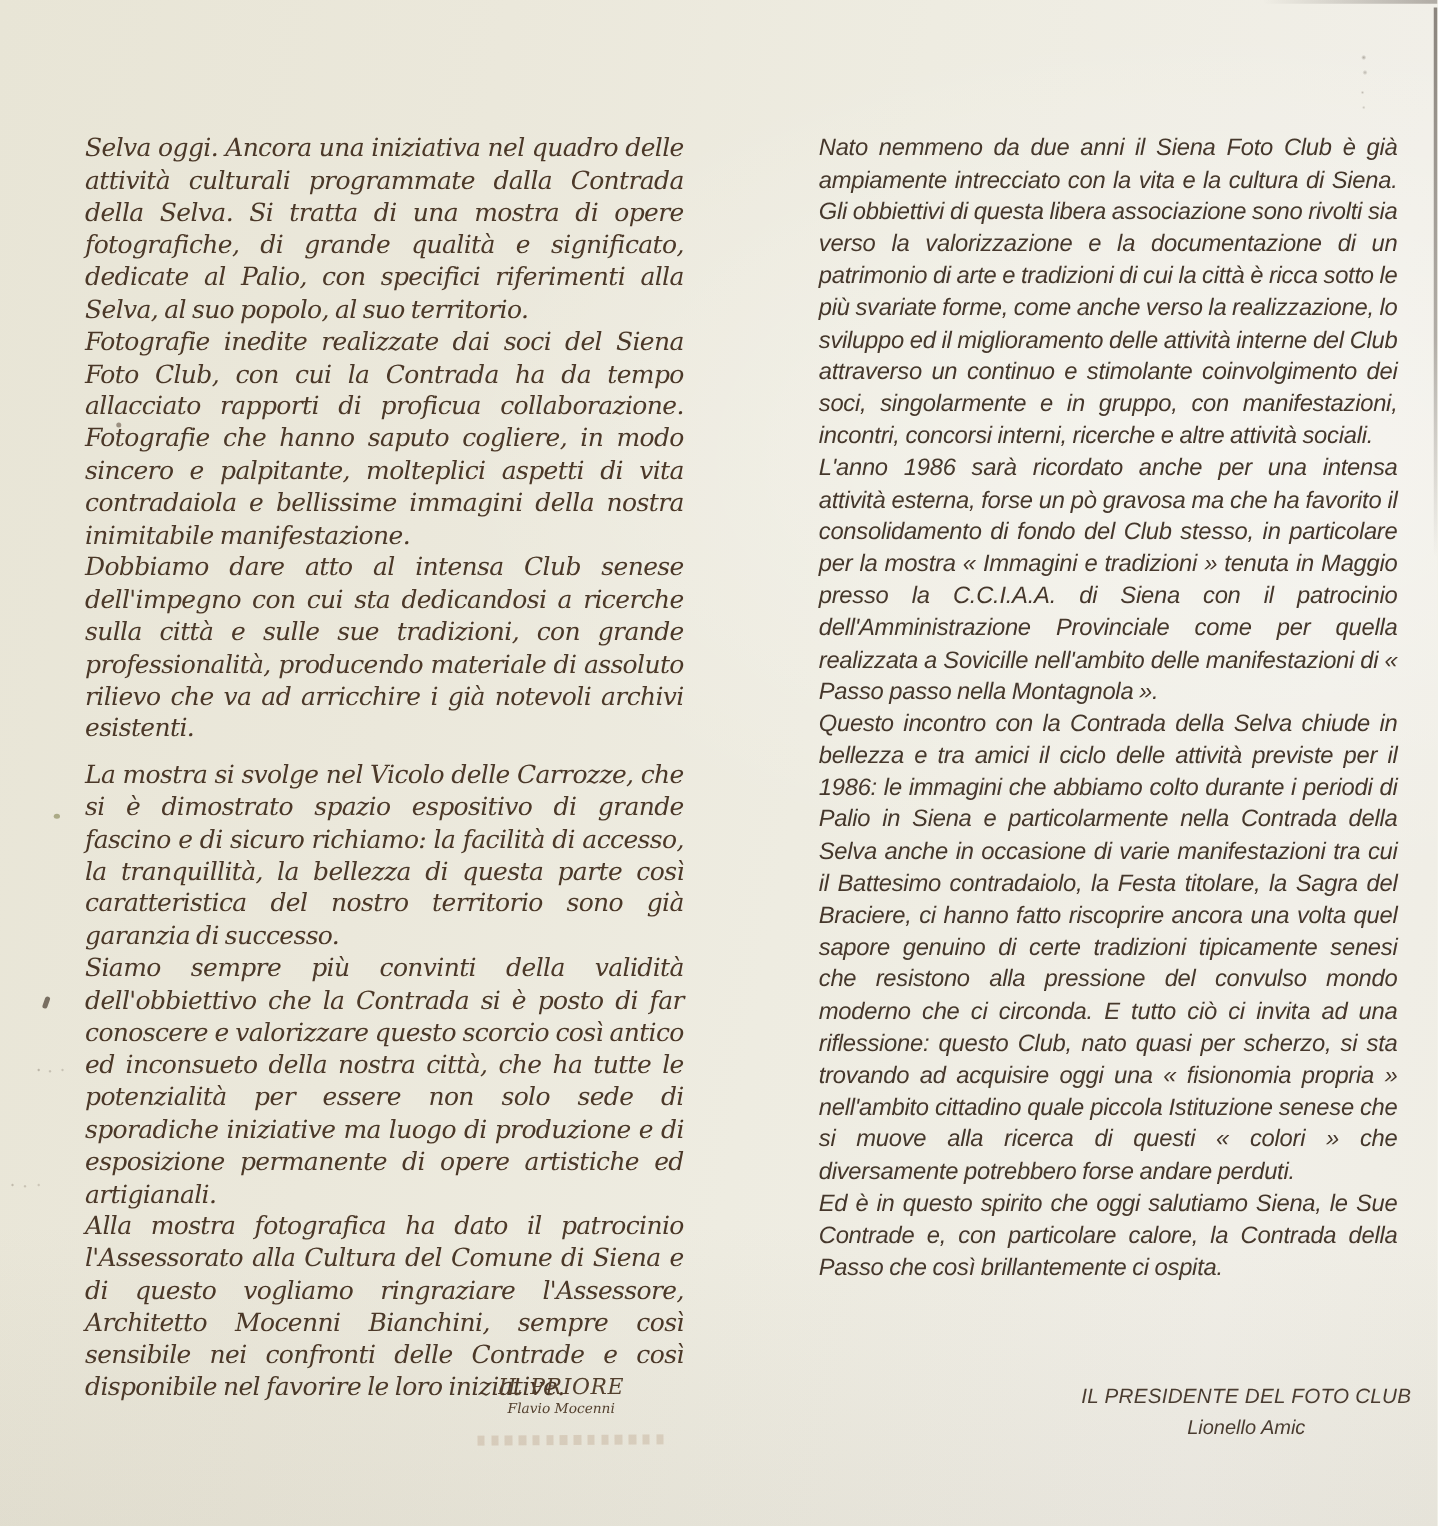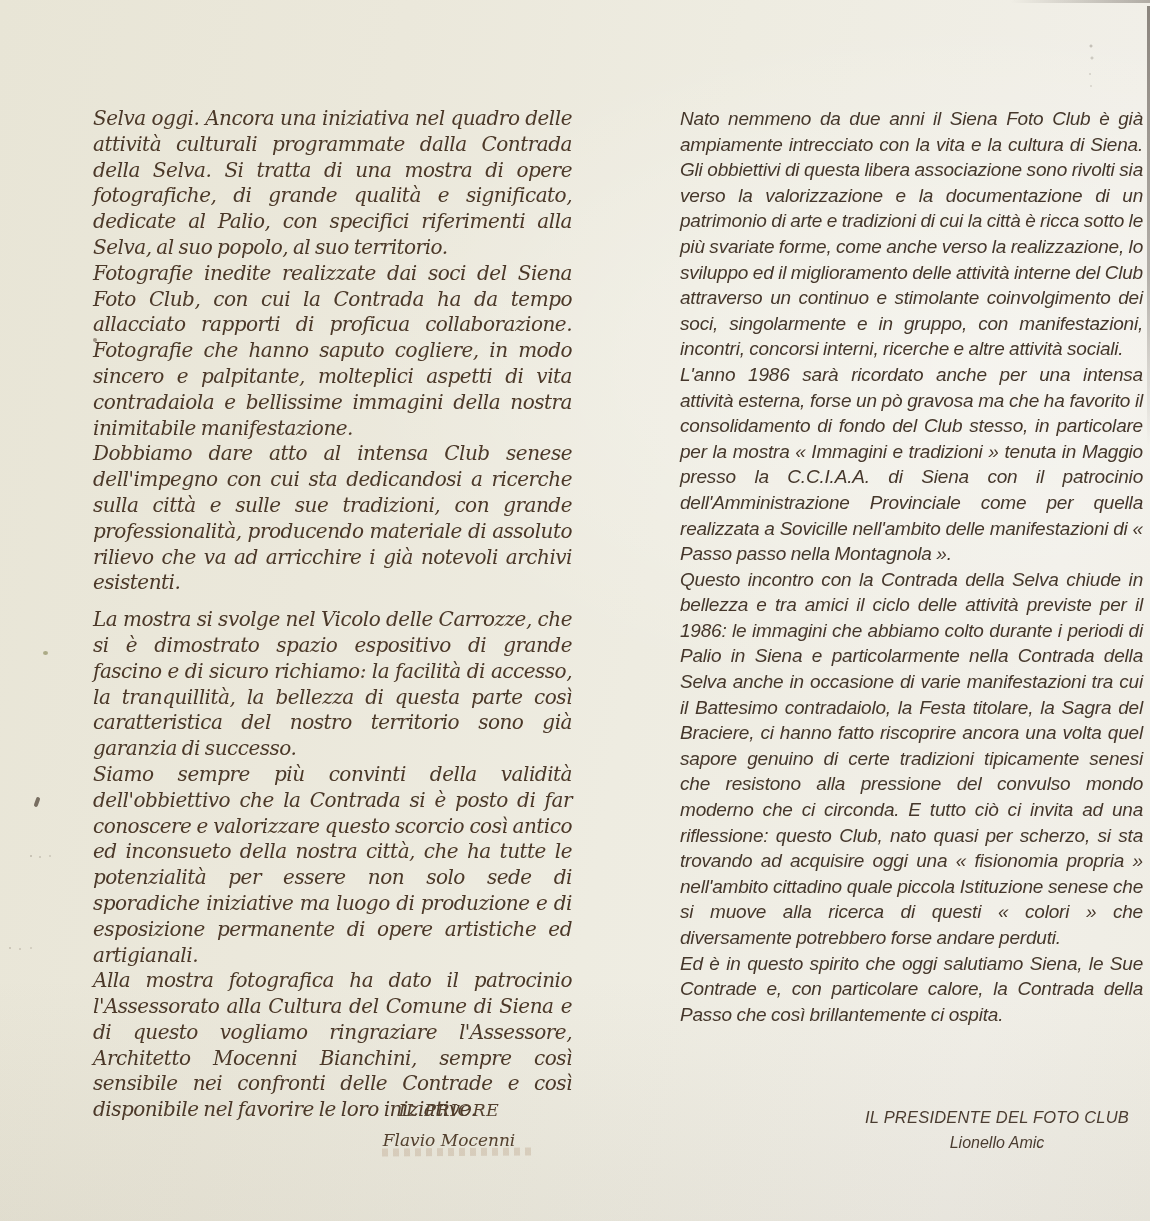--- a/index.html
+++ b/index.html
@@ -14,21 +14,20 @@
     background:
       radial-gradient(ellipse 900px 500px at 85% 30%, rgba(255,255,255,0.35), rgba(255,255,255,0) 70%),
       linear-gradient(180deg, rgba(0,0,0,0) 80%, rgba(120,110,90,0.08) 100%),
       linear-gradient(100deg, #e8e5d6 0%, #ebe8db 30%, #eeecE1 55%, #f1efe8 85%, #efede4 100%);
     background-color: #ece9dd;
   }
   
   .col {
     position: absolute;
     text-align: justify;
-    margin-left: 25px;
   }
   .col p { margin: 0; padding: 0; }
   .col-left {
     left: 68px; top: 106px; width: 479px;
     font-family: "DejaVu Serif", serif;
     font-style: italic;
     font-size: 20px; line-height: 25.8px;
     letter-spacing: -0.5px; word-spacing: -1px;
     color: #4b3828;
   }
@@ -43,21 +42,21 @@
   }
   
   .sig { position: absolute; text-align: center; }
   .sig-left {
     left: 307px; top: 1100px; width: 284px;
     font-family: "DejaVu Serif", serif;
     font-style: italic; font-weight: 400;
     color: #53402e;
   }
   .sig-left .sig-title { font-size: 17.5px; letter-spacing: 0.5px; }
-  .sig-left .sig-name  { font-size: 17px; margin-top: 10px; }
+  .sig-left .sig-name  { font-size: 11px; }
   .sig-right {
     left: 857px; top: 1108px; width: 280px;
     font-family: "Liberation Sans", sans-serif;
     font-style: italic;
     color: #4a3c30;
   }
   .sig-right .sig-title { font-size: 16.5px; letter-spacing: 0.2px; }
   .sig-right .sig-name  { font-size: 16px; margin-top: 7px; }
   
   .artifact { position: absolute; pointer-events: none; }

